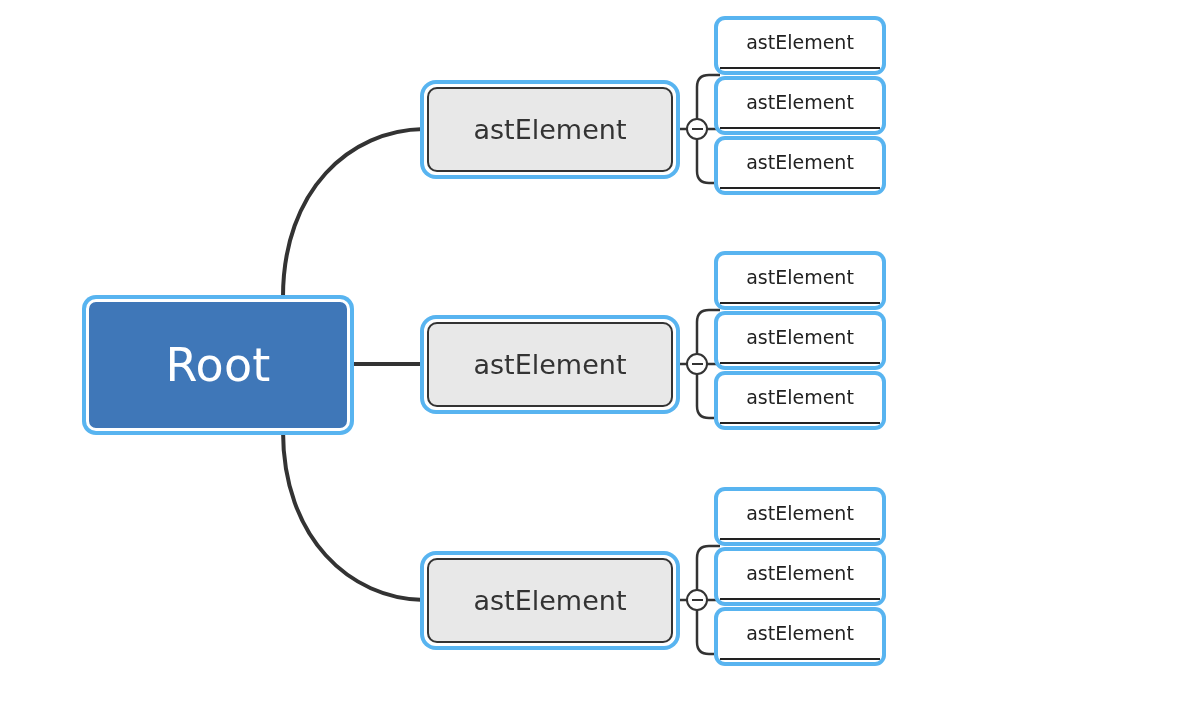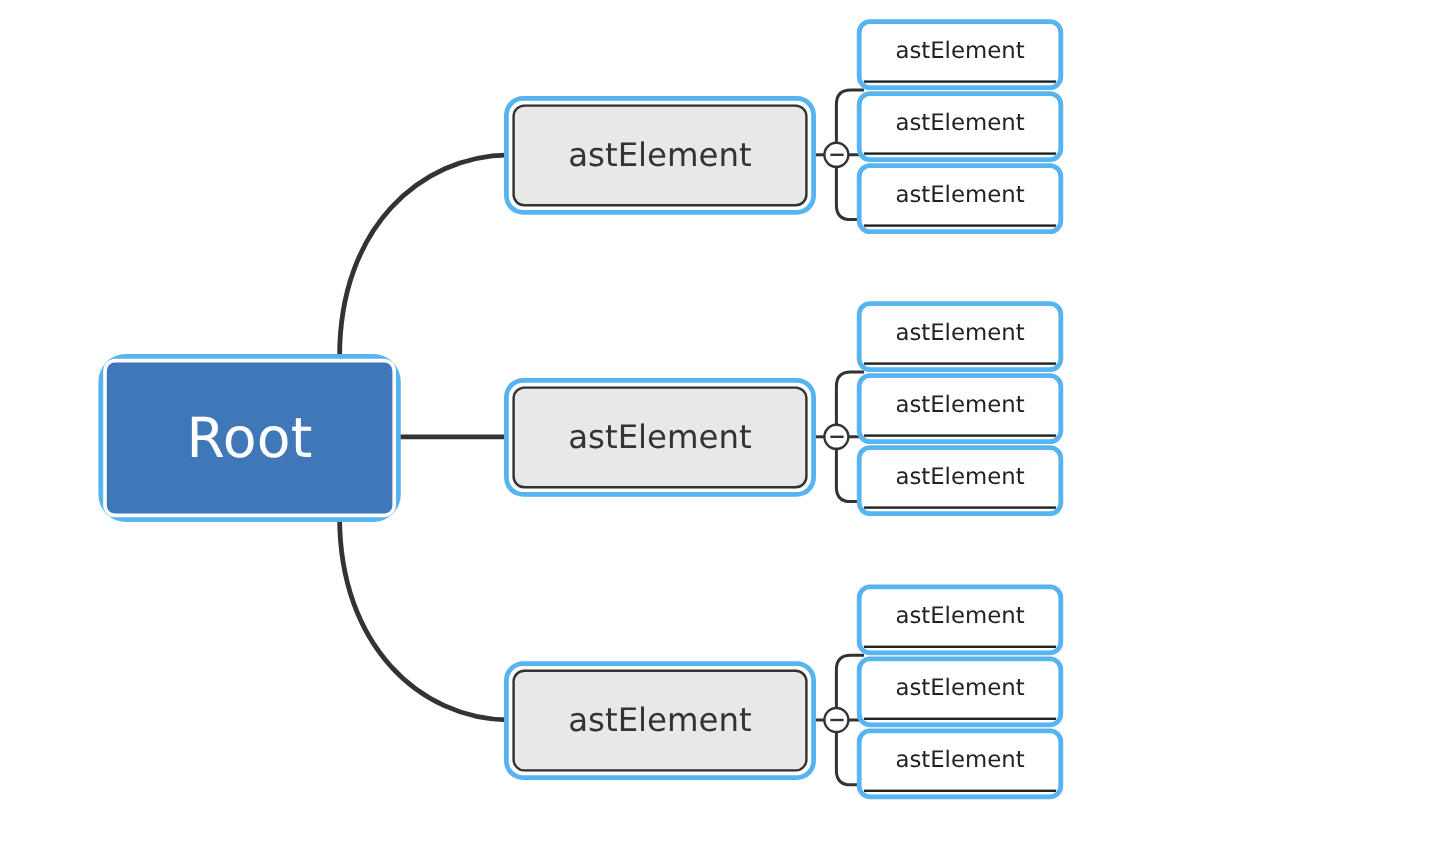--- a/index.html
+++ b/index.html
@@ -190,21 +190,21 @@
       <path d="M697,364 L726,364"></path>
       <path d="M697,364 L697,406 Q697,418 709,418 L720,418"></path>
 
       <path d="M676,600 L697,600"></path>
       <path d="M697,600 L697,558 Q697,546 709,546 L720,546"></path>
       <path d="M697,600 L726,600"></path>
       <path d="M697,600 L697,642 Q697,654 709,654 L720,654"></path>
     </g>
   </svg>
 
-  <div class="root-node" style="left:82px; top:295px; width:252px; height:140px;border-radius:23px;">
+  <div class="root-node" style="left:82px; top:295px; width:272px; height:140px;">
     <div class="root-node-inner">
       <span class="root-label">Root</span>
     </div>
   </div>
 
   <div class="branch-node" style="left:420px; top:80px; width:260px; height:99px;">
     <div class="branch-node-inner">
       <div class="branch-node-face">
         <span class="branch-label">astElement</span>
       </div>

